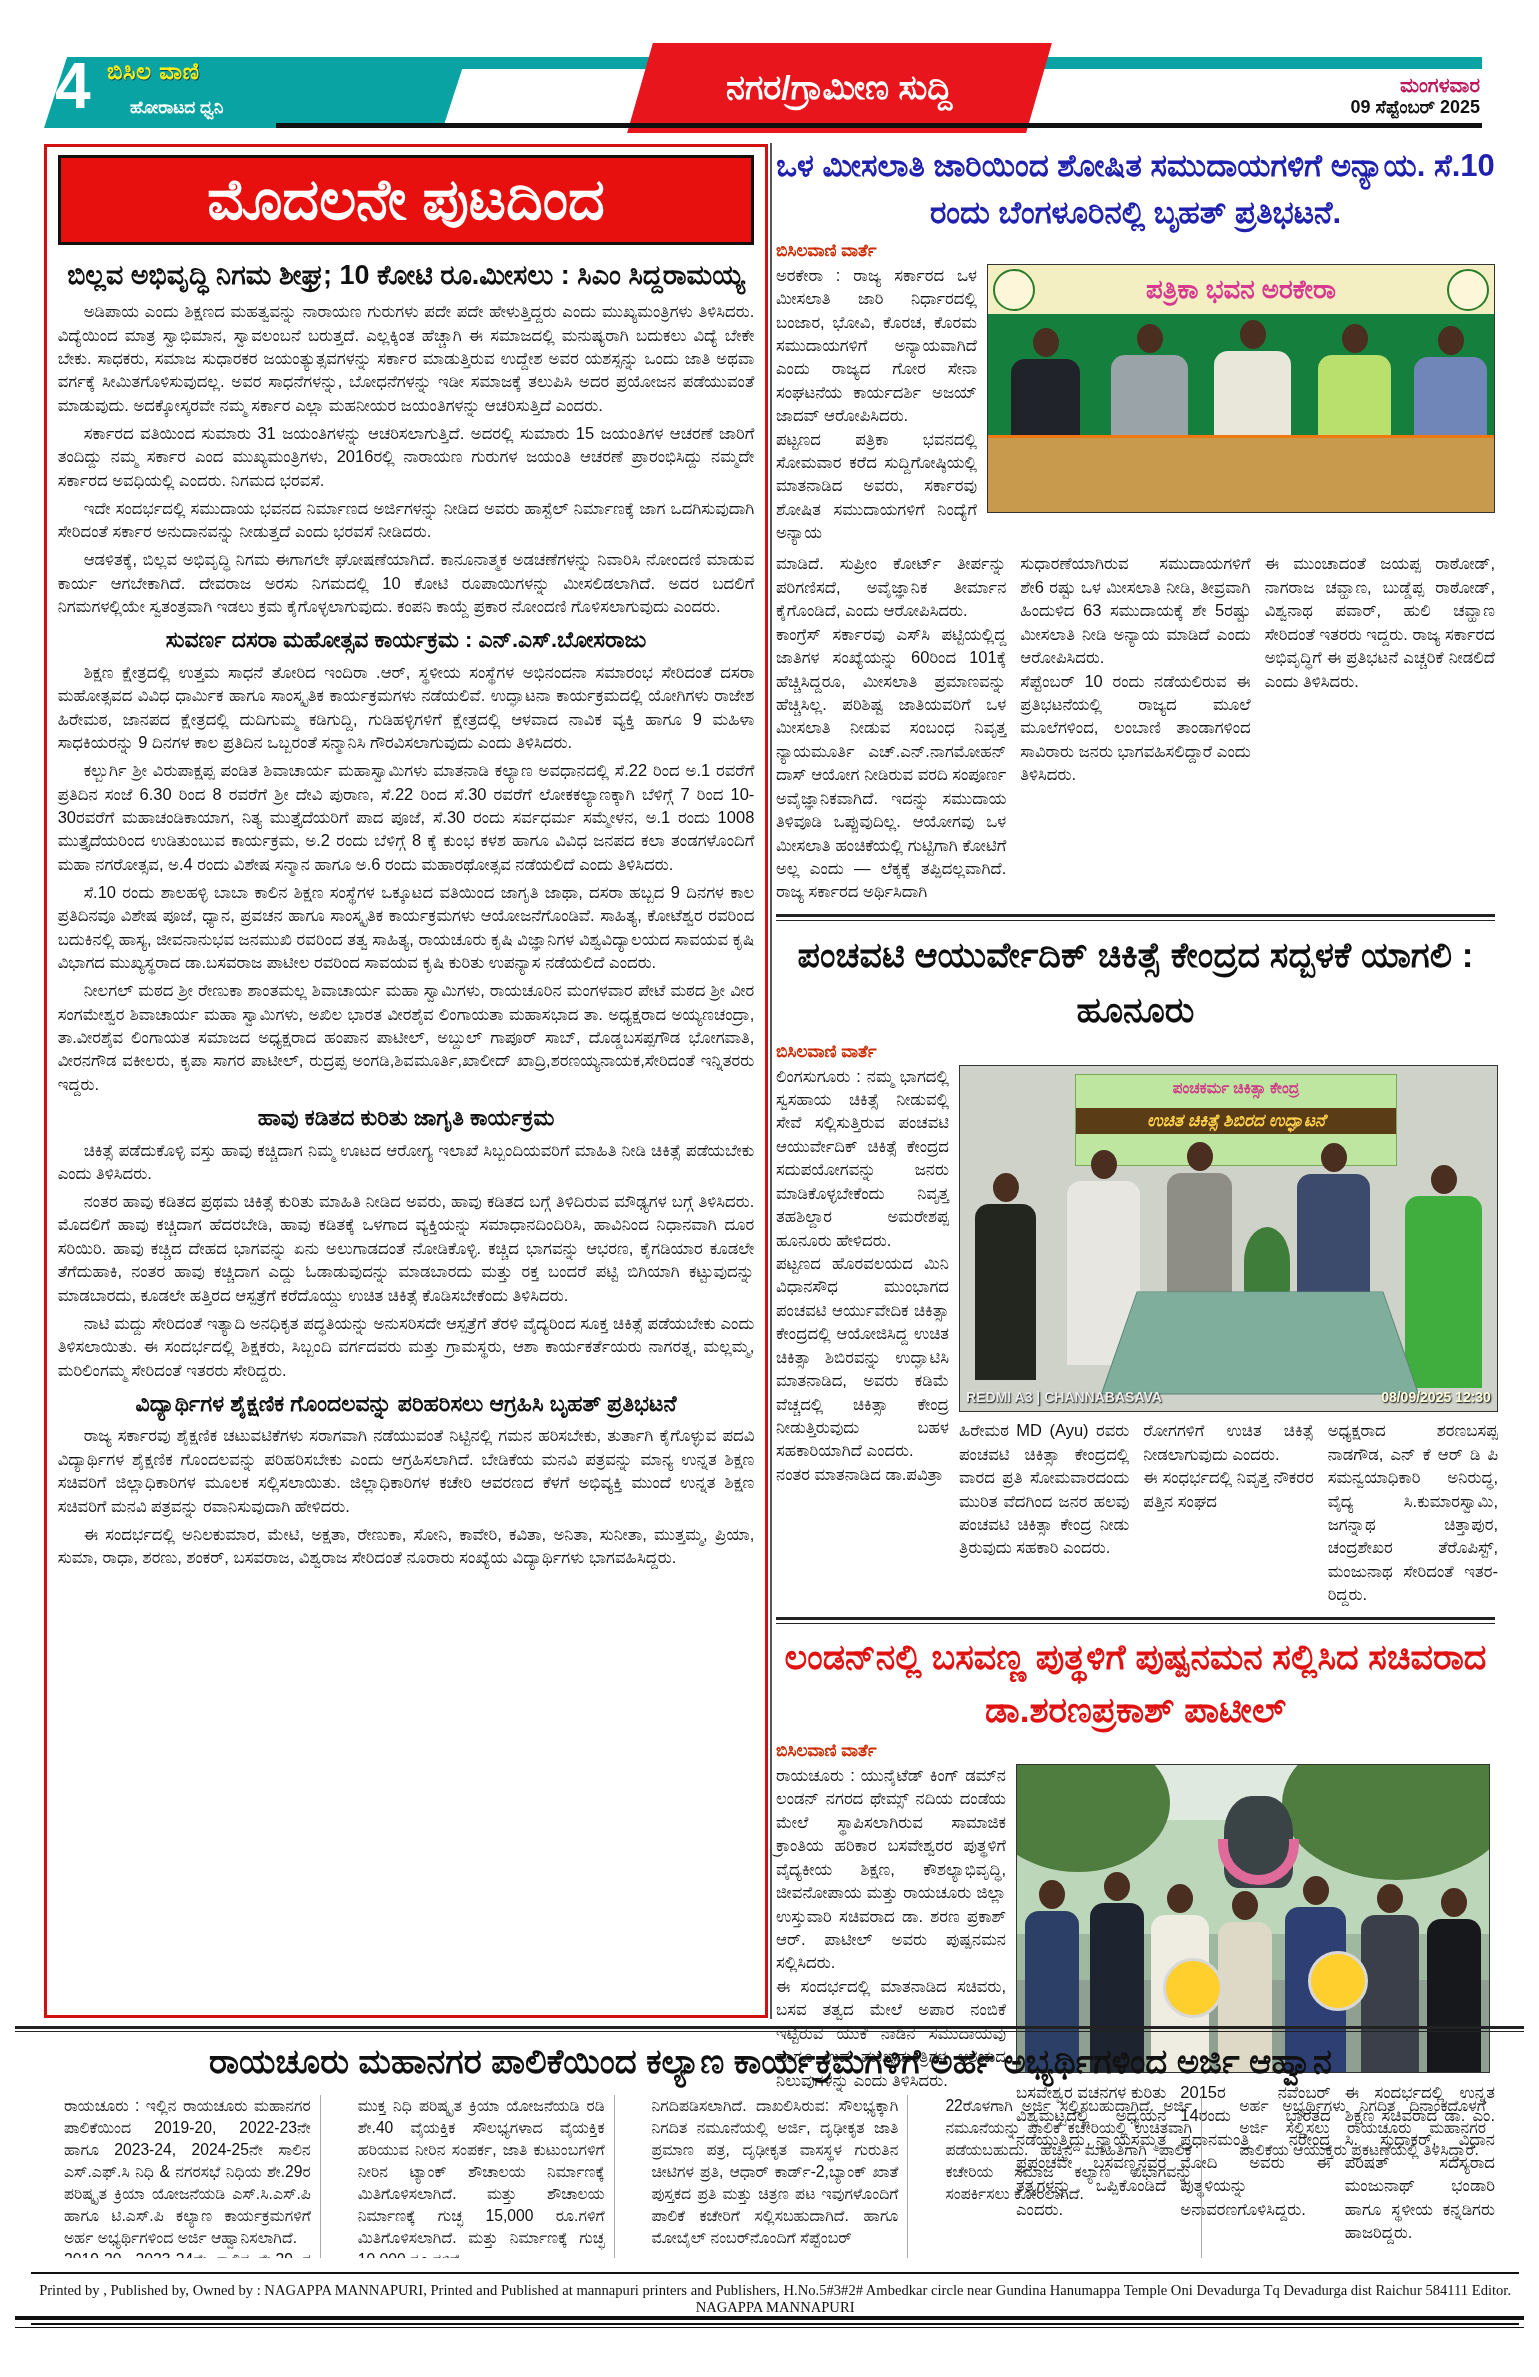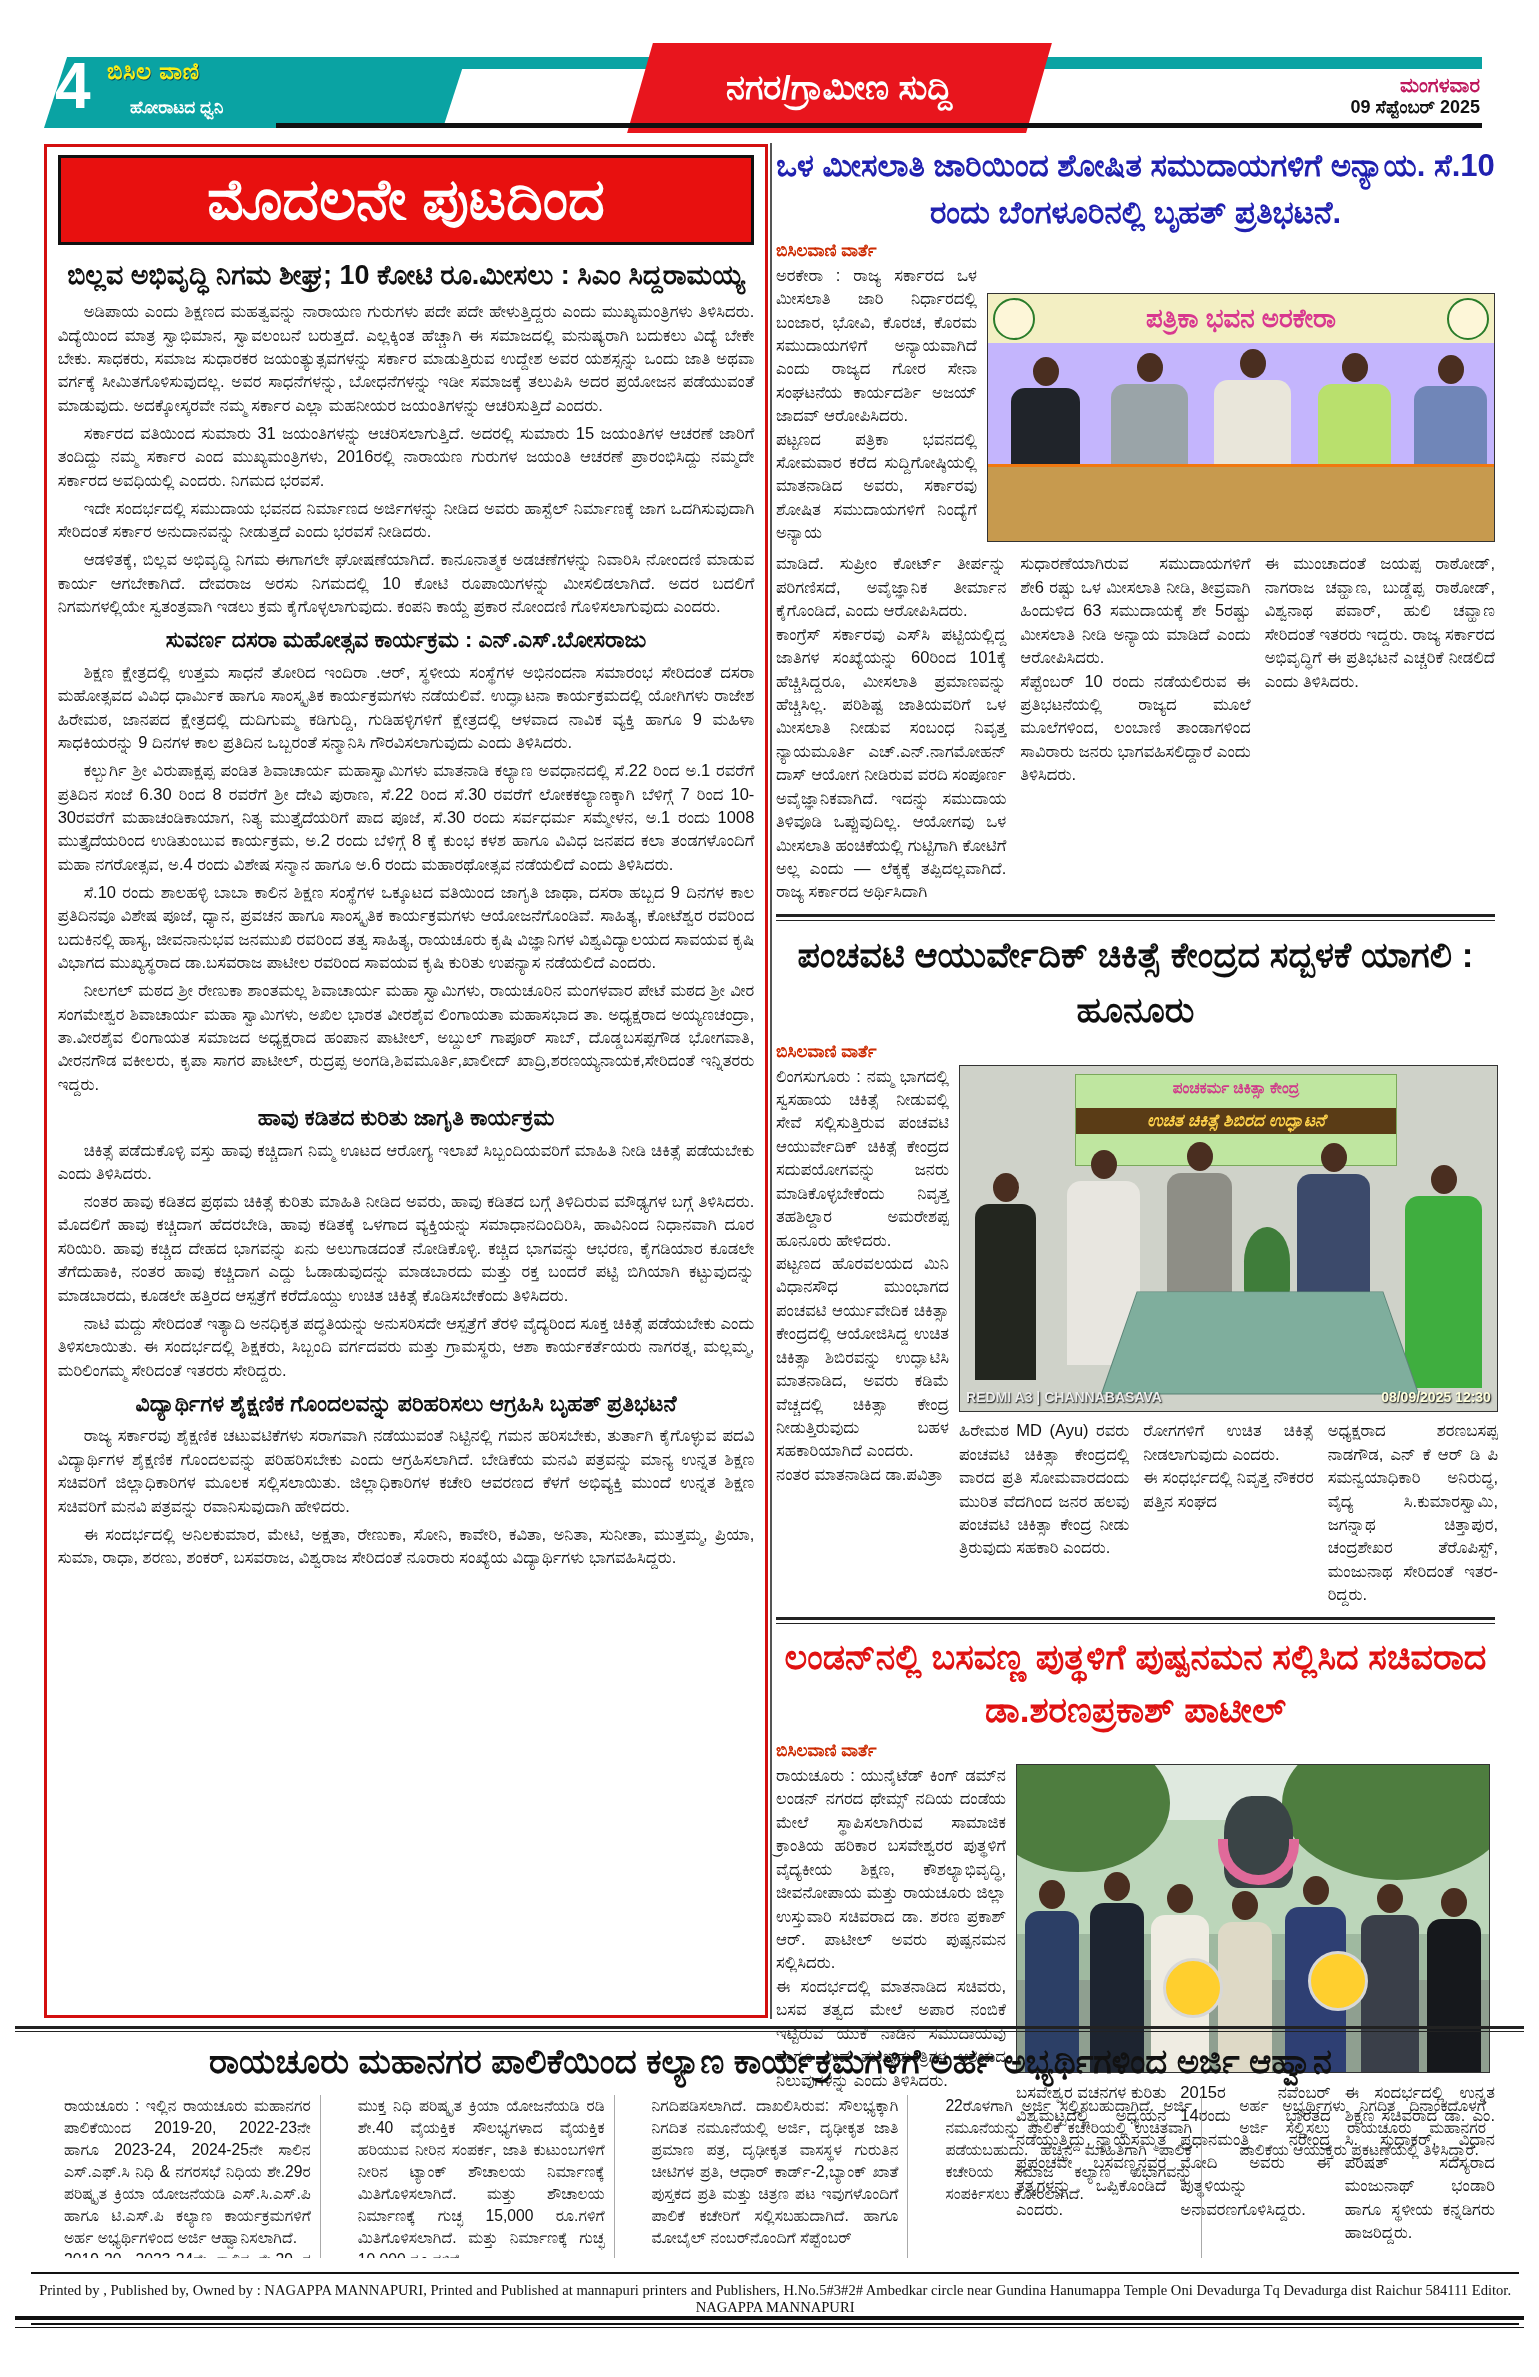--- a/index.html
+++ b/index.html
@@ -39,21 +39,21 @@
   .a2-headline{color:#101010;font-size:35px;line-height:1.55;}
   .a3-headline{color:#e01212;font-size:35px;line-height:1.5;}
   .byline{color:#cc2a00;font-size:17px;font-weight:bold;margin:4.6px 0 3.1px 0;}
   .body-txt{font-size:16.5px;line-height:1.42;text-align:justify;}
   .flexrow{display:flex;gap:10px;}
   .cols3{display:flex;gap:14px;margin-top:7.7px;}
   .cols3 .c{flex:1;}
   .rule-double{border-top:3.1px solid #222;border-bottom:1.5px solid #222;height:2.3px;margin:10.7px 0 7.7px 0;}
   
   .photo{position:relative;overflow:hidden;border:0.8px solid #333;background:#8aa;flex-shrink:0;}
-  .ph1{width:506px;height:247px;background:#c4b5fd;margin-top:29px;}
+  .ph1{width:506px;height:247px;background:#15803d;}
   .ph1 .banner{position:absolute;left:0;top:0;width:100%;height:49px;background:#f3efc3;
         display:flex;align-items:center;justify-content:center;color:#d8388f;font-size:26px;font-weight:bold;}
   .ph1 .logo{position:absolute;top:4.6px;width:38px;height:38px;border-radius:50%;background:#fdf6d8;border:2.3px solid #2a7c2a;}
   .ph1 .desk{position:absolute;left:0;bottom:0;width:100%;height:74px;background:#c79a4e;}
   .ph1 .deskstripe{position:absolute;left:0;bottom:66px;width:100%;height:10.7px;background:#f07810;}
   .person{position:absolute;border-radius:14px 14px 0 0;}
   .head{position:absolute;width:26px;height:29px;border-radius:50%;background:#4a2e20;left:50%;transform:translateX(-50%);top:-31px;}
   .ph2{width:537px;height:345px;background:#cfd2c9;}
   .ph2 .banner{position:absolute;left:115px;top:8px;width:322px;height:92px;background:#bfe6a0;border:1.5px solid #7aa85a;
         text-align:center;color:#d03a8a;font-weight:bold;font-size:15.3px;padding-top:4.6px;box-sizing:border-box;}

